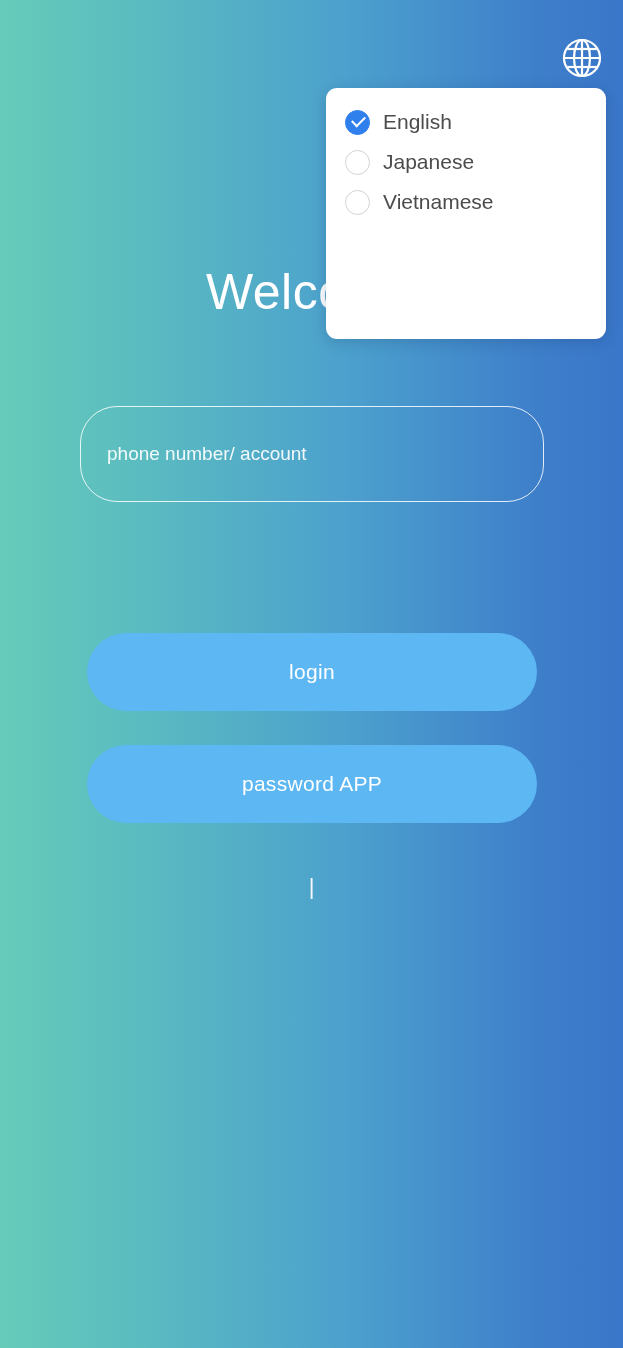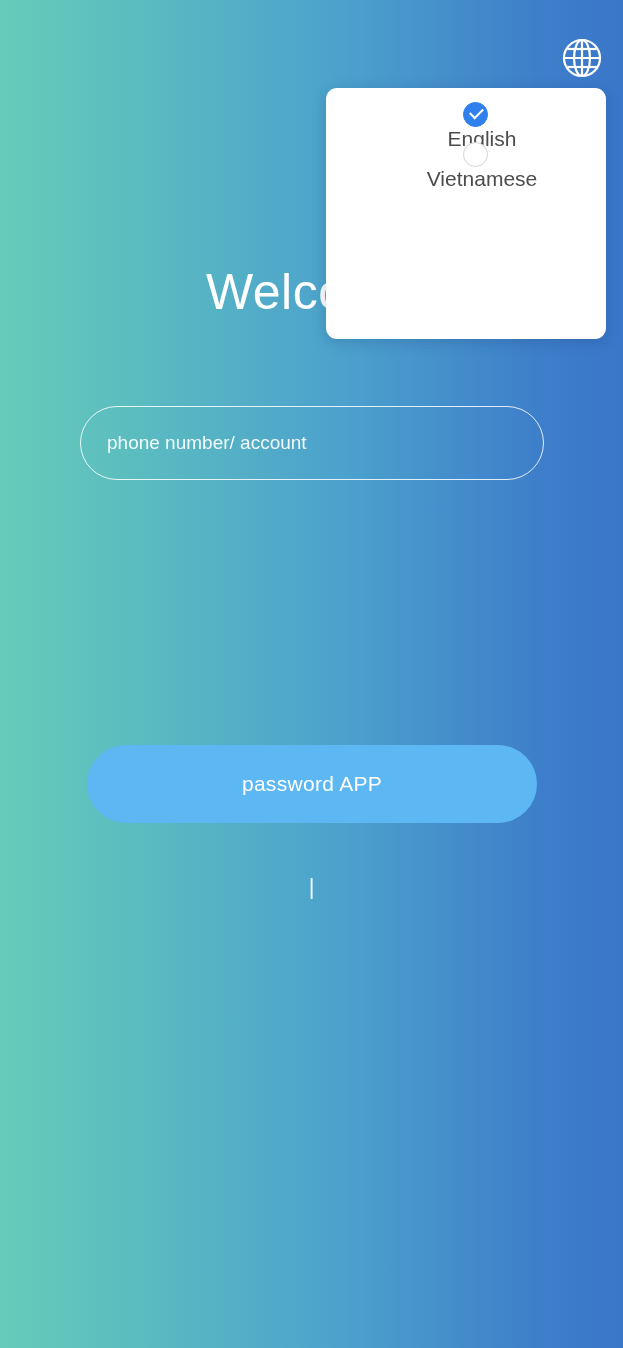--- a/index.html
+++ b/index.html
@@ -51,21 +51,21 @@
     letter-spacing: 0.5px;
     line-height: 60px;
     white-space: nowrap;
   }
 
   
   .field {
     position: absolute;
     left: 80px;
     width: 464px;
-    height: 74px;
+    height: 96px;
     box-sizing: border-box;
     border: 1px solid rgba(255,255,255,0.85);
     border-radius: 37px;
     background: transparent;
     color: #ffffff;
     font-family: "Liberation Sans", sans-serif;
     font-size: 19px;
     padding: 18px 26px;
     outline: none;
   }
@@ -122,21 +122,20 @@
     padding: 14px 0 0 0;
     margin: 0;
     list-style: none;
   }
   .lang-item {
     display: flex;
     align-items: center;
     height: 40px;
     padding: 0 0 0 19px;
     cursor: pointer;
-    flex-direction: column;
   }
   .radio {
     flex: none;
     width: 25px;
     height: 25px;
     border-radius: 50%;
     box-sizing: border-box;
     border: 1.6px solid #d2d3d6;
     background: #ffffff;
     position: relative;
@@ -179,33 +178,38 @@
       <line x1="7.2" y1="31" x2="36.8" y2="31" stroke="#ffffff" stroke-width="2.2"></line>
       <line x1="22" y1="4" x2="22" y2="40" stroke="#ffffff" stroke-width="2.2"></line>
     </svg>
   </div>
 
   <div class="welcome">Welcome</div>
 
   <input id="account-field" class="field" type="text" placeholder="phone number/ account" style="">
 
 
+  <button id="login-button" class="action-btn">login</button>
 
   <button id="download-app-button" class="action-btn">password APP</button>
 
   <div class="footer-divider">|</div>
 
   <div class="lang-panel">
     <ul class="lang-list">
       <li class="lang-item selected">
         <span class="radio">
             <span class="tick"></span>
           </span>
         <span class="lang-label">English</span>
       </li>
       <li class="lang-item">
         <span class="radio"></span>
+        <span class="lang-label">Japanese</span>
+      </li>
+      <li class="lang-item">
+        <span class="radio"></span>
         <span class="lang-label">Vietnamese</span>
       </li>
     </ul>
   </div>
 
 </div>
 
 </body></html>

